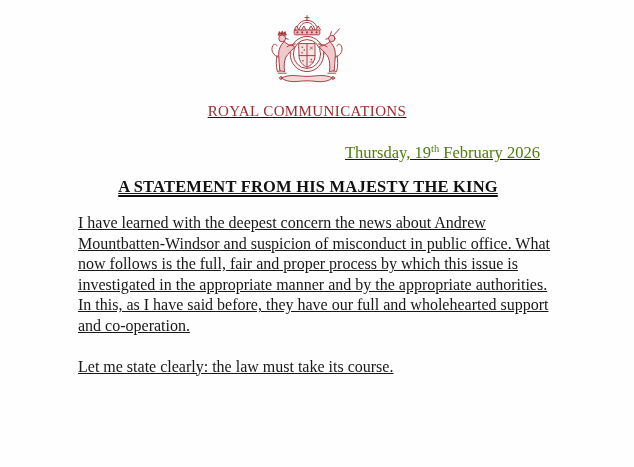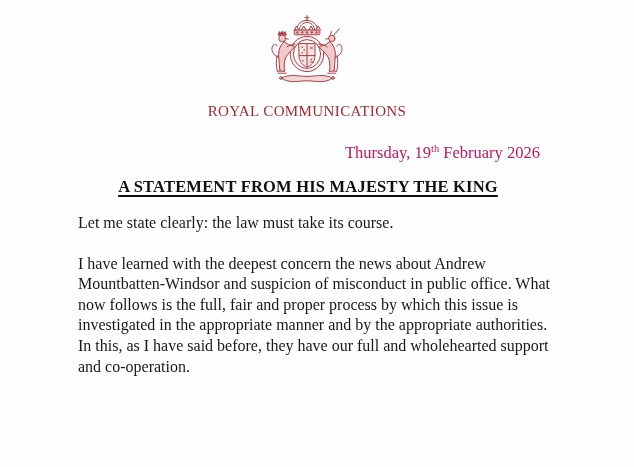--- a/index.html
+++ b/index.html
@@ -8,20 +8,21 @@
     background: #ffffff;
   }
   .page {
     position: relative;
     width: 634px;
     height: 467px;
     background: #fefefe;
     overflow: hidden;
     font-family: "Liberation Serif", "DejaVu Serif", serif;
     color: #181818;
+    text-decoration: underline;
   }
   .letterhead {
     position: relative;
     left: -10px;
     text-align: center;
     padding-top: 14px;
   }
   .crest {
     display: inline-block;
     line-height: 0;
@@ -31,21 +32,21 @@
     font-size: 15px;
     letter-spacing: 0.4px;
     color: #a12b33;
     font-weight: 400;
   }
   .date-line {
     margin-top: 23px;
     padding-right: 94px;
     text-align: right;
     font-size: 16.5px;
-    color: #be185d;
+    color: #4d7c0f;
   }
   .date-line sup {
     font-size: 10.5px;
     line-height: 0;
     vertical-align: super;
   }
   .headline {
     position: relative;
     left: -9px;
     margin-top: 14px;
@@ -130,17 +131,17 @@
       </svg>
     </span>
     <div class="org-name">ROYAL COMMUNICATIONS</div>
   </div>
 
   <div class="date-line"><span>Thursday, 19</span><sup>th</sup><span> February 2026</span></div>
 
   <div class="headline">A STATEMENT FROM HIS MAJESTY THE KING</div>
 
   <div class="letter-body">
+    <p>I have learned with the deepest concern the news about Andrew Mountbatten-Windsor and suspicion of misconduct in public office. What now follows is the full, fair and proper process by which this issue is investigated in the appropriate manner and by the appropriate authorities. In this, as I have said before, they have our full and wholehearted support and co-operation.</p>
     <p>Let me state clearly: the law must take its course.</p>
-    <p>I have learned with the deepest concern the news about Andrew Mountbatten-Windsor and suspicion of misconduct in public office. What now follows is the full, fair and proper process by which this issue is investigated in the appropriate manner and by the appropriate authorities. In this, as I have said before, they have our full and wholehearted support and co-operation.</p>
   </div>
 
 </div>
 
 </body></html>

